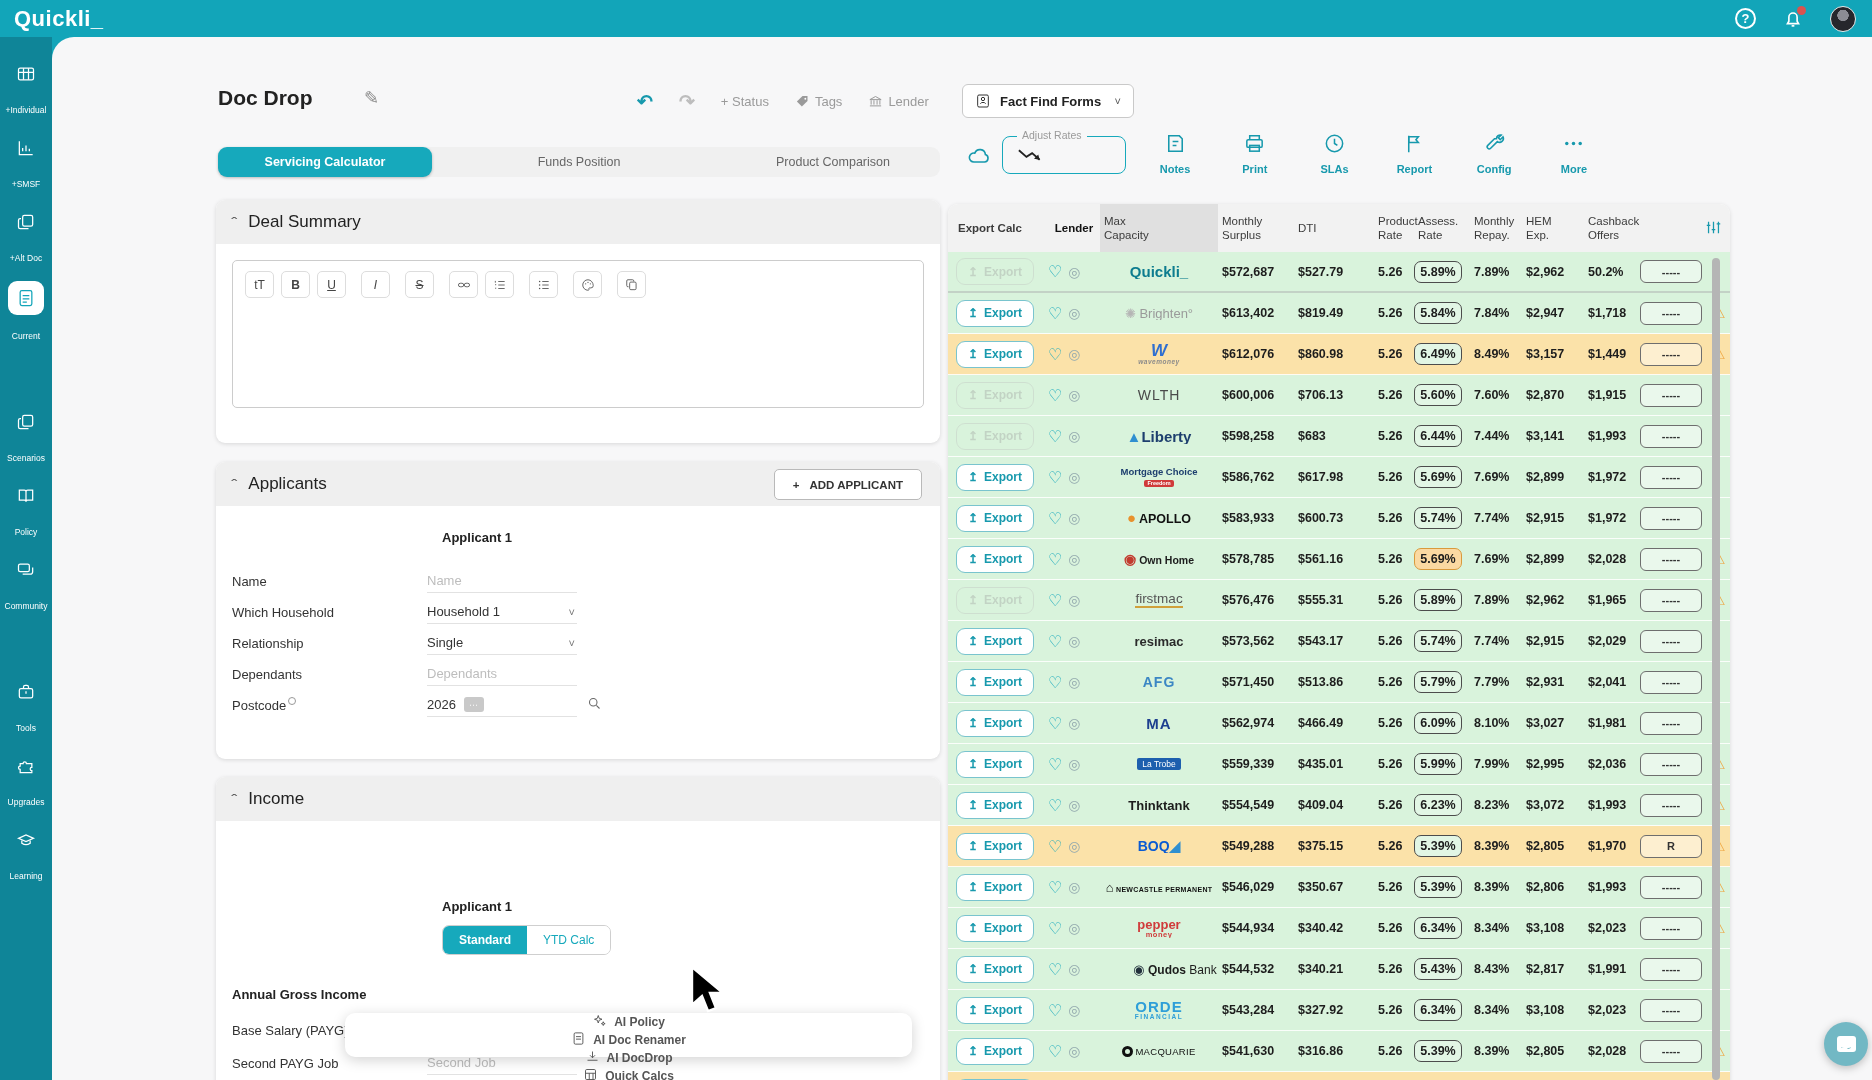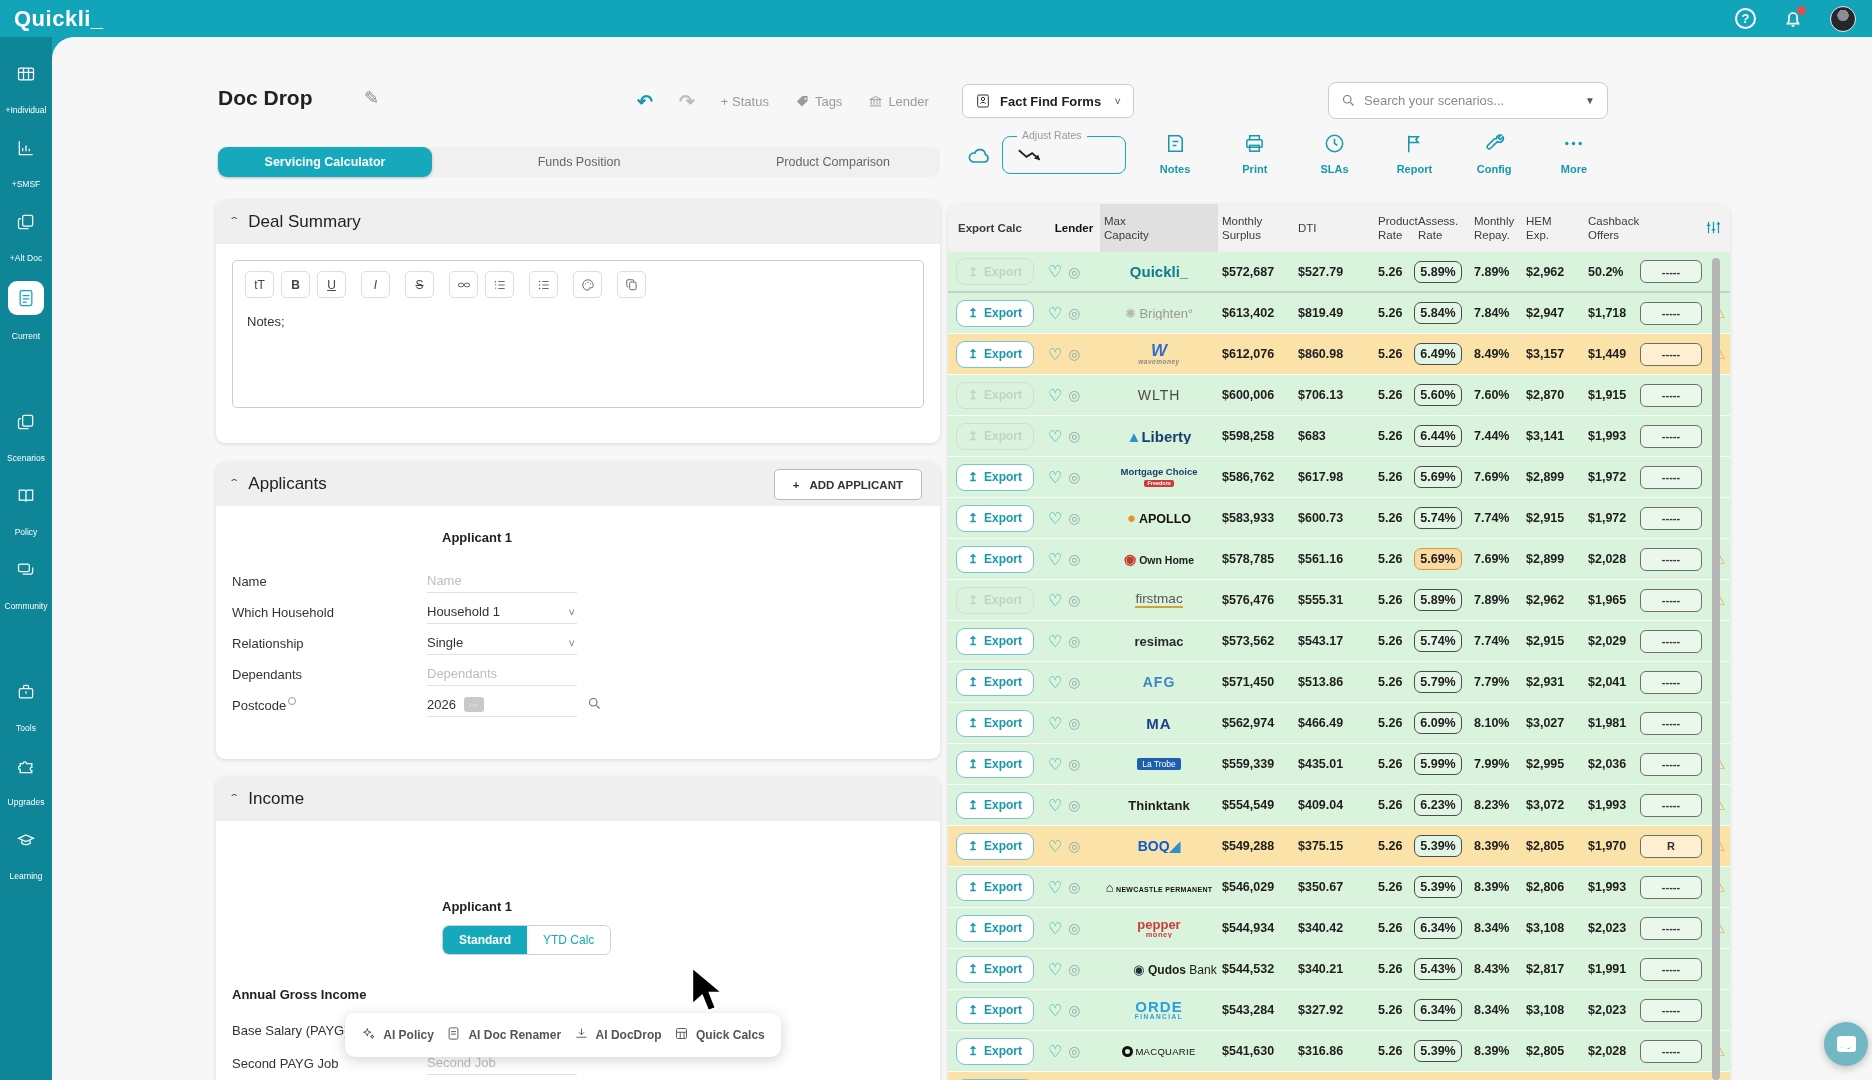--- a/index.html
+++ b/index.html
@@ -74,21 +74,21 @@
   .mag svg { width:15px; height:15px; stroke:#666; fill:none; stroke-width:1.7; }
 
   
   .toggle { position:absolute; left:226px; top:148px; display:flex; border:1px solid #cfcfcf; border-radius:7px; overflow:hidden; height:30px; }
   .toggle .opt { padding:0 16px; display:flex; align-items:center; font-size:12px; cursor:pointer; }
   .toggle .opt.on { background:#16a9bc; color:#fff; font-weight:bold; }
   .toggle .opt.off { background:#fff; color:#16a9bc; }
   .sec-label { position:absolute; left:16px; font-size:13px; font-weight:bold; color:#222; }
 
   
-  .float-bar { position:absolute; left:293px; top:976px; width:436px; height:44px; background:#fff; border-radius:10px; box-shadow:0 3px 14px rgba(0,0,0,.18); display:flex; align-items:center; justify-content:space-around; padding:0 10px; z-index:40; }
+  .float-bar { position:absolute; left:293px; top:976px; width:567px; height:44px; background:#fff; border-radius:10px; box-shadow:0 3px 14px rgba(0,0,0,.18); display:flex; align-items:center; justify-content:space-around; padding:0 10px; z-index:40;flex-direction:column; }
   .float-item { display:flex; align-items:center; gap:7px; font-size:12px; font-weight:bold; color:#555; cursor:pointer; }
   .float-item svg { width:15px; height:15px; stroke:#555; fill:none; stroke-width:1.5; }
 
   
   .cursor { position:absolute; left:636px; top:928px; z-index:60; pointer-events:none; }
 
   
   .ff-btn { position:absolute; left:910px; top:47px; width:172px; height:34px; border:1px solid #c9c9c9; border-radius:6px; background:#fff; display:flex; align-items:center; gap:9px; padding:0 12px; cursor:pointer; }
   .ff-btn svg { width:16px; height:16px; stroke:#333; fill:none; stroke-width:1.5; }
   .ff-btn .t { font-size:13px; font-weight:bold; color:#222; }
@@ -349,21 +349,20 @@
                 <circle cx="16" cy="10" r="1" fill="#555" stroke="none"></circle>
               </svg>
             </button>
             <button class="ed-btn" style="margin-left: 8px;">
               <svg viewBox="0 0 24 24">
                 <rect x="8" y="7" width="11" height="13" rx="2"></rect>
                 <path d="M6 15H5a2 2 0 0 1-2-2V5a2 2 0 0 1 2-2h8a2 2 0 0 1 2 2v1"></path>
               </svg>
             </button>
           </div>
-        <div class="ed-body">Notes;</div>
       </div>
     </div>
 
     <div class="card" id="card-applicants">
       <div class="card-head">
         <span class="chev">ˆ</span>
         <span class="ttl">Applicants</span>
         <button class="btn-add">+ <span>ADD APPLICANT</span></button>
       </div>
       <div class="col-head" style="top:68px;">Applicant 1</div>
@@ -470,28 +469,20 @@
     </div>
 
     <div class="ff-btn">
       <svg viewBox="0 0 24 24">
           <rect x="4" y="3" width="16" height="18" rx="2"></rect>
           <circle cx="12" cy="9" r="2.5"></circle>
           <path d="M8 16c1-2.5 7-2.5 8 0"></path>
         </svg>
       <span class="t">Fact Find Forms</span>
       <span class="c">˅</span>
-    </div>
-    <div class="searchbox">
-      <svg viewBox="0 0 24 24">
-          <circle cx="10" cy="10" r="6"></circle>
-          <path d="M15 15l5 5"></path>
-        </svg>
-      <span class="ph">Search your scenarios...</span>
-      <span class="caret">▼</span>
     </div>
     <div class="sync">
       <svg viewBox="0 0 24 24">
           <path d="M7 17a4.5 4.5 0 1 1 .8-8.9A5.5 5.5 0 0 1 18.4 9.6 3.8 3.8 0 0 1 17.5 17z"></path>
         </svg>
     </div>
     <div class="adjust-box">
       <span class="legend">Adjust Rates</span>
       <svg viewBox="0 0 36 18">
           <path d="M2 4 L10 11 L16 7 L24 14" stroke="#222" fill="none" stroke-width="2"></path>

